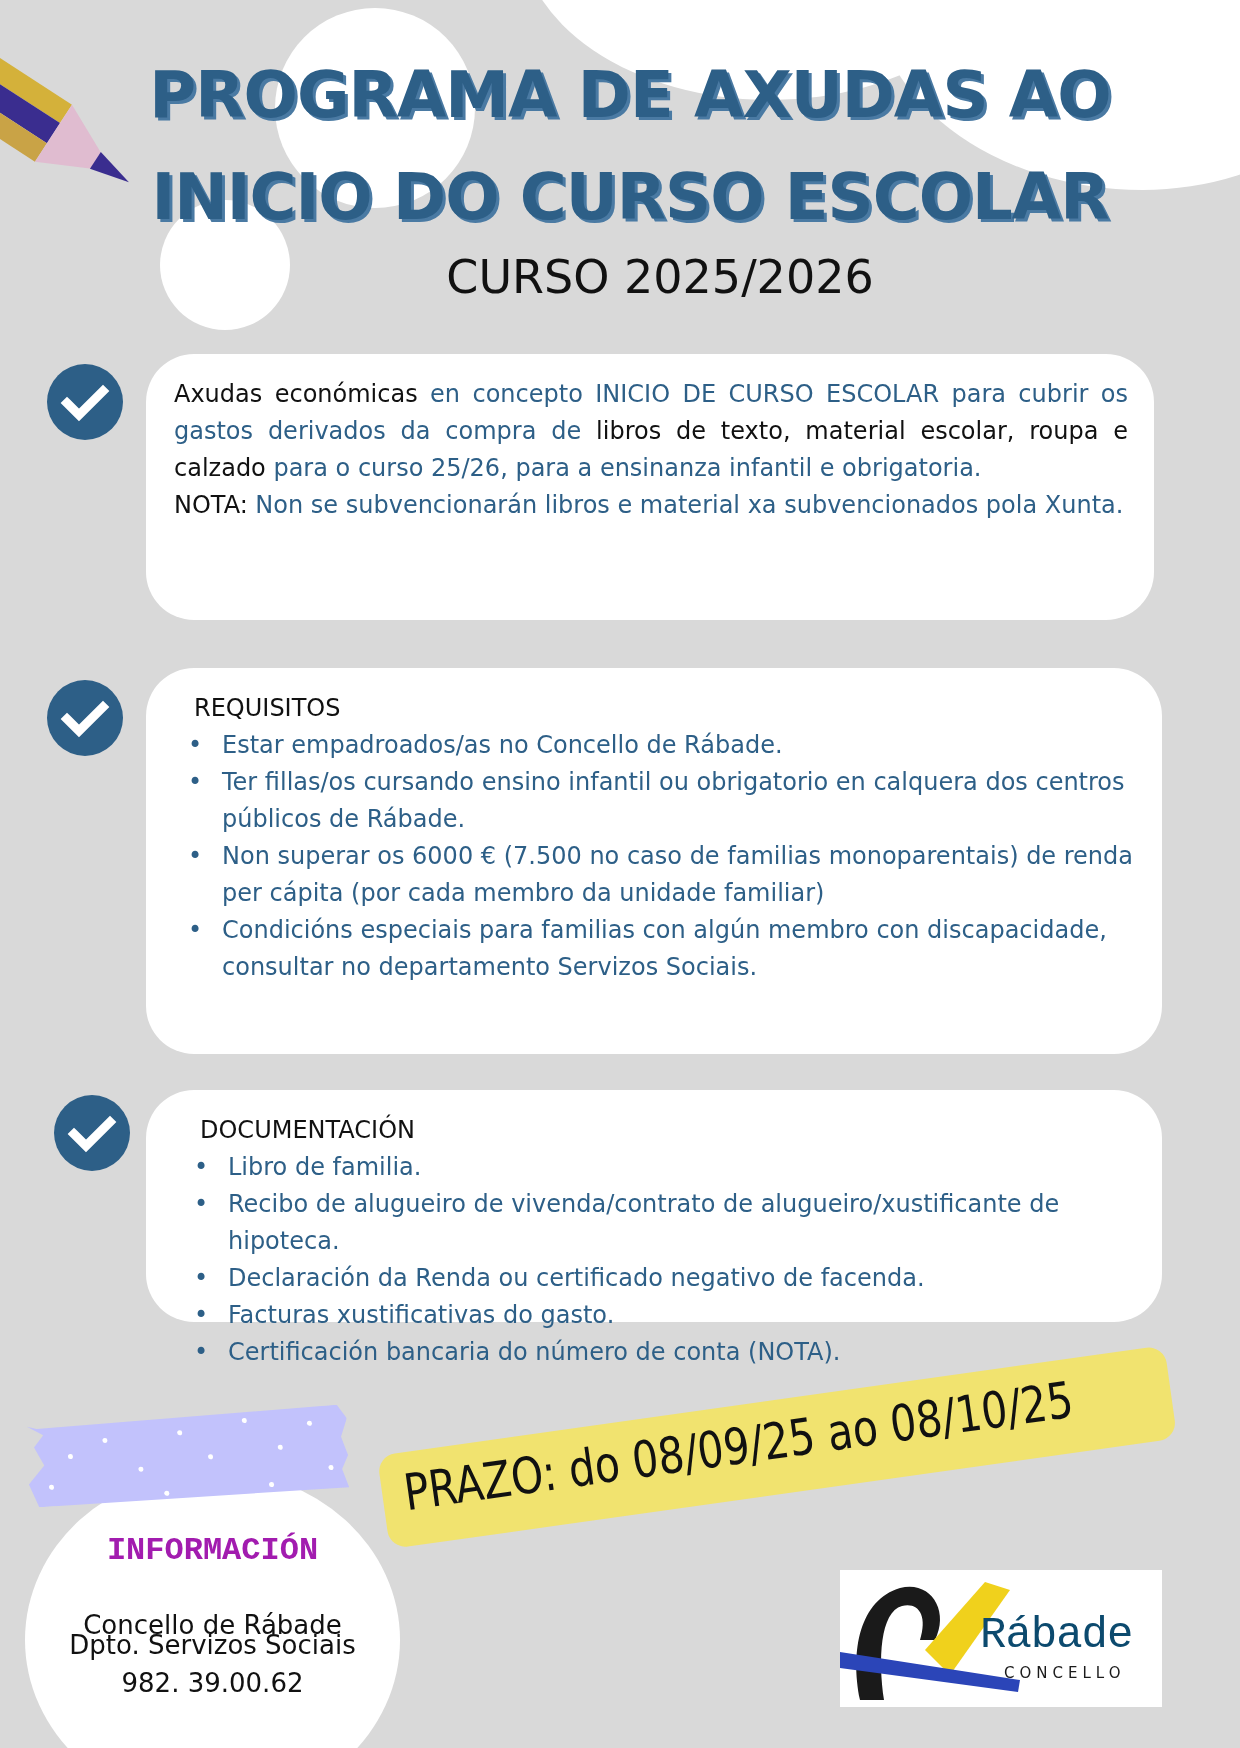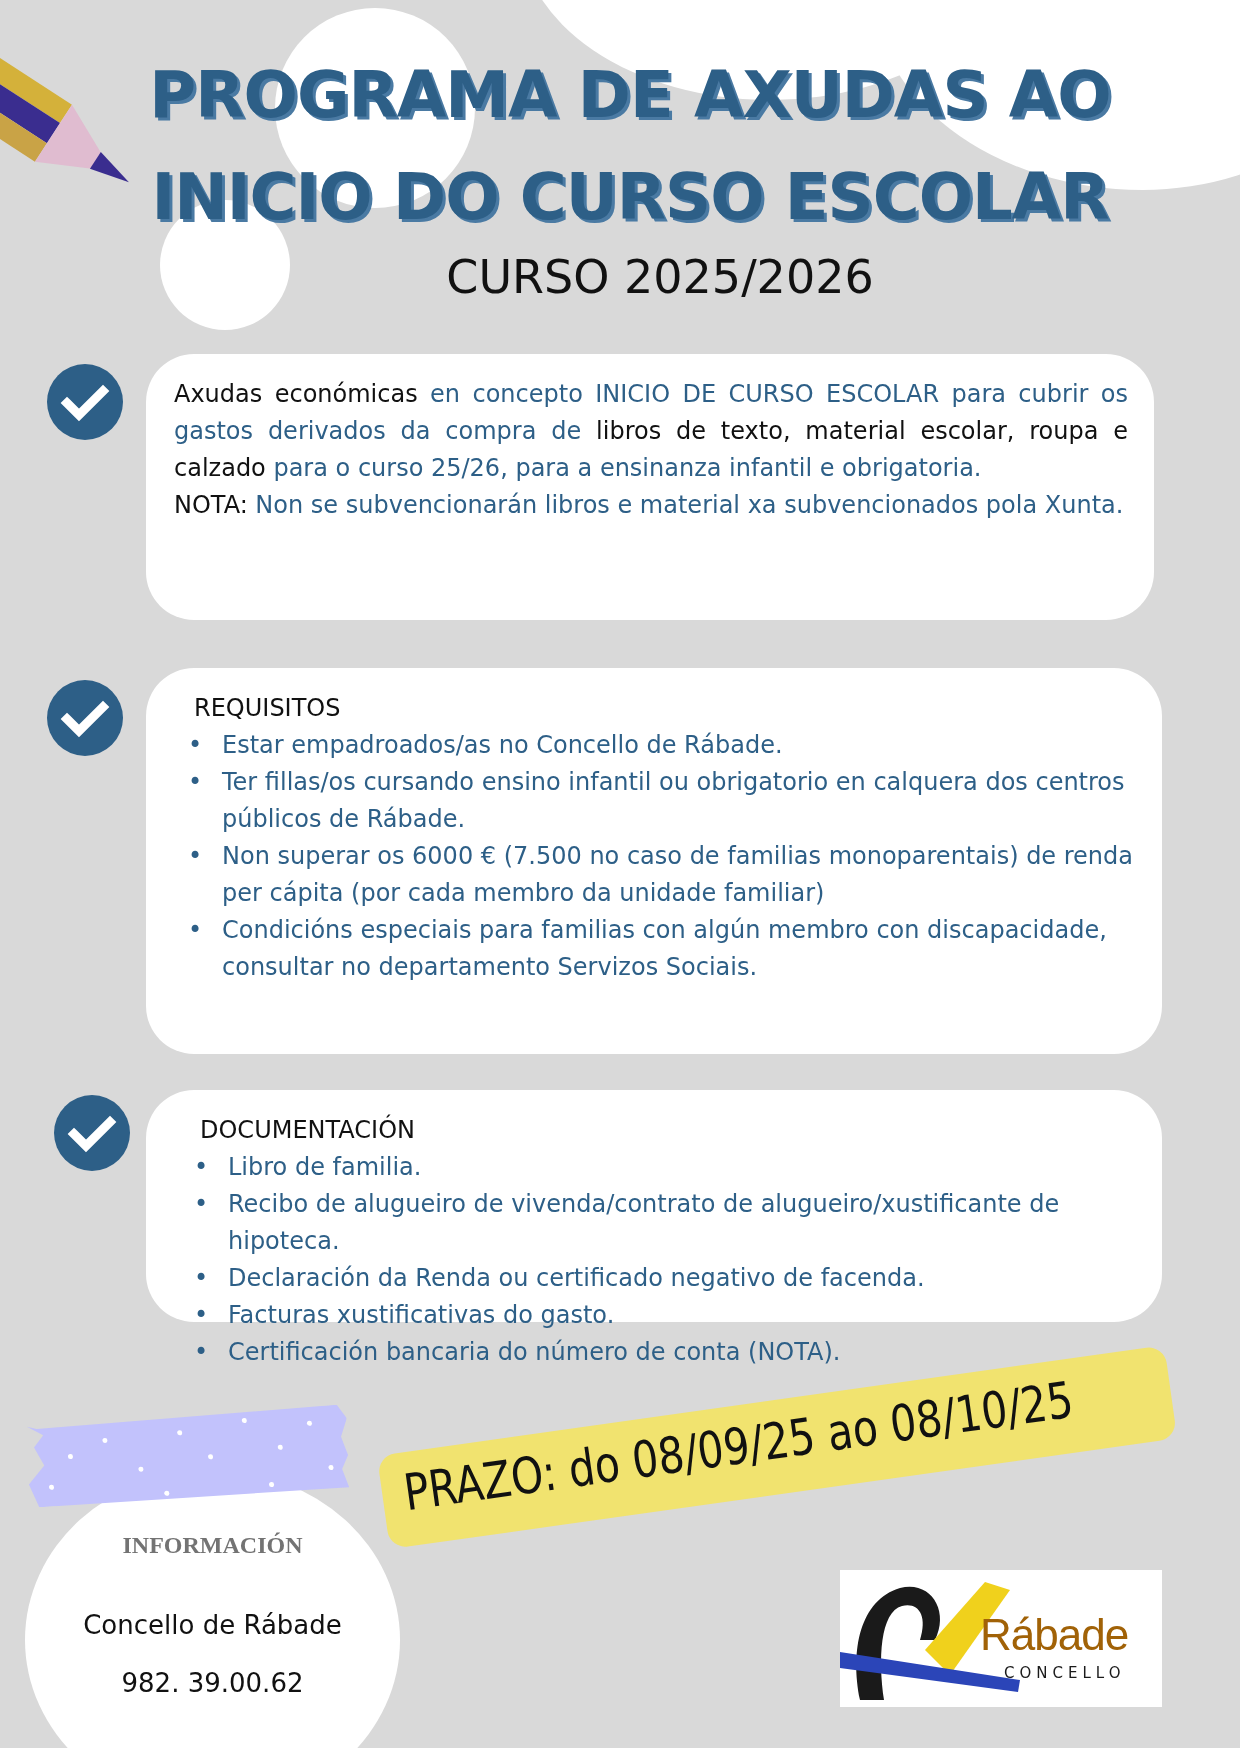--- a/index.html
+++ b/index.html
@@ -29,30 +29,30 @@
   .section-title { color: #111; margin-left: 20px; }
   ul { list-style: none; }
   li { position: relative; padding-left: 48px; }
   li::before { content: "•"; position: absolute; left: 14px; color: #2d5f87; }
   #card-3 .section-title { padding-left: 6px; }
   #card-3 li { padding-left: 54px; }
   #card-3 li::before { left: 20px; }
   .tape { position: absolute; left: 28px; top: 1410px; width: 320px; height: 92px; background: #c2c2fc; transform: rotate(-2deg); clip-path: polygon(0 12%, 5% 22%, 2% 35%, 5% 55%, 0 75%, 3% 100%, 100% 90%, 98% 70%, 100% 55%, 98% 35%, 100% 15%, 97% 0, 3% 15%); }
   .tape span { position: absolute; width: 5px; height: 5px; background: #fff; border-radius: 50%; }
   .info-circle { position: absolute; left: 25px; top: 1470px; width: 375px; height: 340px; border-radius: 50%; background: #ffffff; text-align: center; }
-  .info-title { position: absolute; top: 62px; left: 0; width: 100%; font-family: Liberation Serif, serif; font-weight: bold; font-size: 24px; color: #737373; }
+  .info-title { position: absolute; top: 62px; left: 0; width: 100%; font-family: Liberation Mono, monospace; font-weight: bold; font-size: 32px; color: #a21caf; }
   .info-line { position: absolute; left: 0; width: 100%; font-family: "DejaVu Sans", sans-serif; font-size: 26px; color: #111; }
   #info-1 { top: 140px; }
   #info-2 { top: 160px; }
   #info-3 { top: 198px; }
   .deadline { position: absolute; left: 390px; top: 1455px; width: 795px; height: 94px; background: #f1e36f; border-radius: 18px; transform: rotate(-8deg); transform-origin: 0 100%; }
   .deadline-text { position: absolute; left: 22px; top: 12px; font-family: "DejaVu Sans", sans-serif; font-size: 50px; color: #111; transform: scaleX(0.82); transform-origin: 0 50%; white-space: nowrap; }
   .logo { position: absolute; left: 840px; top: 1570px; width: 322px; height: 137px; background: #fff; }
   .logo svg { position: absolute; left: 0; top: 0; }
-  .logo-name { position: absolute; left: 140px; top: 40px; font-family: Liberation Sans, sans-serif; font-size: 44px; color: #a16207; letter-spacing: -1px; }
+  .logo-name { position: absolute; left: 140px; top: 40px; font-family: Liberation Mono, monospace; font-size: 44px; color: #0c4a6e; letter-spacing: -1px; }
   .logo-sub { position: absolute; left: 164px; top: 94px; font-family: "DejaVu Sans", sans-serif; font-size: 15px; letter-spacing: 5px; color: #1a1a1a; }
 </style>
 </head>
 <body>
 
 <div class="blob" id="blob-top-arc"></div>
 <div class="blob" id="blob-top-mid"></div>
 <div class="blob" id="blob-top-right"></div>
 <div class="blob" id="blob-small"></div>
 
@@ -111,20 +111,21 @@
     <li>Recibo de alugueiro de vivenda/contrato de alugueiro/xustificante de hipoteca.</li>
     <li>Declaración da Renda ou certificado negativo de facenda.</li>
     <li>Facturas xustificativas do gasto.</li>
     <li>Certificación bancaria do número de conta (NOTA).</li>
   </ul>
 </div>
 
 <div class="info-circle">
   <div class="info-title">INFORMACIÓN</div>
   <div class="info-line" id="info-1">Concello de Rábade</div>
+  <div class="info-line" id="info-2">Dpto. Servizos Sociais</div>
   <div class="info-line" id="info-3">982. 39.00.62</div>
 </div>
 <div class="tape">
   <span style="left:40px;top:40px"></span>
     <span style="left:75px;top:25px"></span>
     <span style="left:110px;top:55px"></span>
   <span style="left:150px;top:20px"></span>
     <span style="left:180px;top:45px"></span>
     <span style="left:215px;top:10px"></span>
   <span style="left:250px;top:38px"></span>

